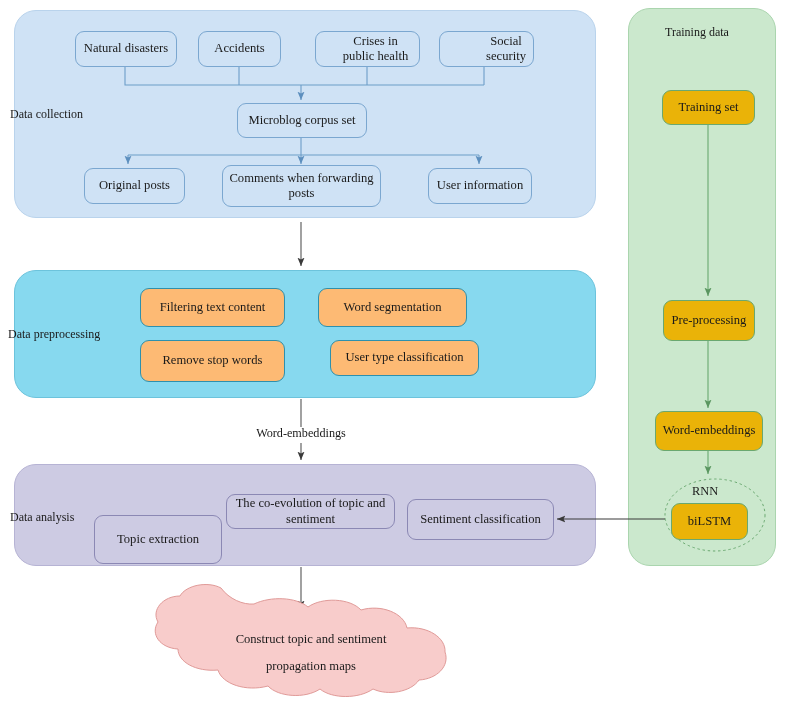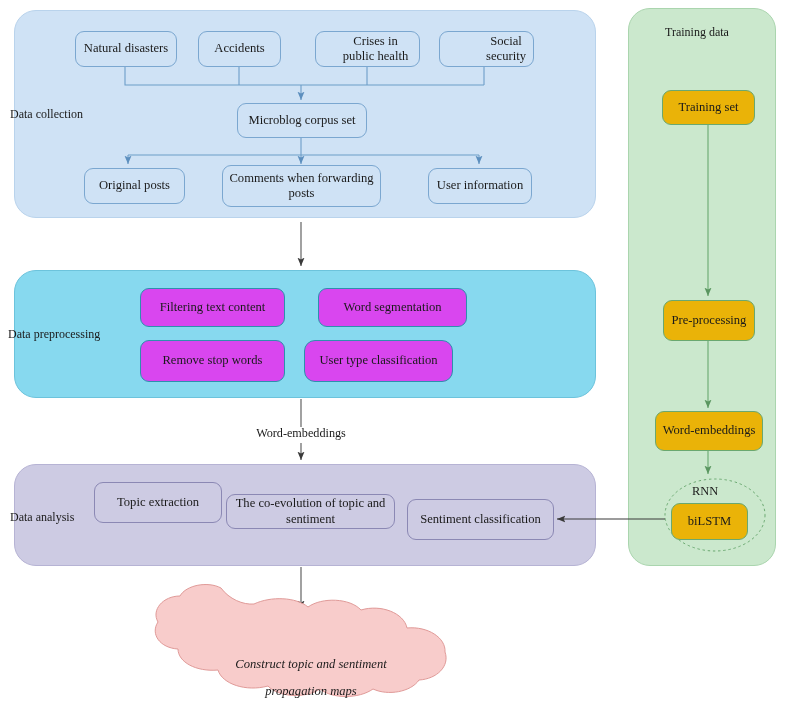--- a/index.html
+++ b/index.html
@@ -47,21 +47,21 @@
     border-radius: 9px;
     line-height: 1.22;
     padding: 2px 5px;
   }
   .node-blue {
     background: #cfe2f5;
     border: 1px solid #7ba7d0;
     font-size: 12.6px;
   }
   .node-cyan {
-    background: #d946ef;
+    background: #fdba74;
     border: 1px solid #2e90ad;
     font-size: 12.6px;
   }
   .node-purple {
     background: #cdcbe3;
     border: 1px solid #8b88b4;
     font-size: 12.6px;
   }
   .node-green {
     background: #eab308;
@@ -194,31 +194,31 @@
   <div class="node node-blue" style="left:222px; top:165px; width:159px; height:42px;">Comments when forwarding posts</div>
 
   <div class="node node-blue" style="left:428px; top:168px; width:104px; height:36px;">User information</div>
 
   <div class="node node-cyan" style="left:140px; top:288px; width:145px; height:39px;">Filtering text  content</div>
 
   <div class="node node-cyan" style="left:318px; top:288px; width:149px; height:39px;">Word segmentation</div>
 
   <div class="node node-cyan" style="left:140px; top:340px; width:145px; height:42px;">Remove stop words</div>
 
-  <div class="node node-cyan" style="left:304px; top:340px; width:149px; height:42px;border-radius:11px;">User type classification</div>
+  <div class="node node-cyan" style="left:330px; top:340px; width:149px; height:36px;">User type classification</div>
 
   <div class="edge-label" style="left:252px; top:426px; width:98px;">Word-embeddings</div>
 
-  <div class="node node-purple" style="left:94px; top:482px; width:128px; height:41px;">Topic extraction</div>
+  <div class="node node-purple" style="left:94px; top:515px; width:128px; height:49px;">Topic extraction</div>
 
   <div class="node node-purple" style="left:226px; top:494px; width:169px; height:35px;">The co-evolution of topic and sentiment</div>
 
   <div class="node node-purple" style="left:407px; top:499px; width:147px; height:41px;">Sentiment classification</div>
 
-  <div class="cloud-text" style="left:178px; top:651px; width:266px;font-style:italic;">
+  <div class="cloud-text" style="left:178px; top:626px; width:266px;">
     <div>Construct topic and sentiment</div>
     <div>propagation maps</div>
   </div>
 
   <div class="node node-green" style="left:662px; top:90px; width:93px; height:35px;">Training set</div>
 
   <div class="node node-green" style="left:663px; top:300px; width:92px; height:41px;">Pre-processing</div>
 
   <div class="node node-green" style="left:655px; top:411px; width:108px; height:40px;">Word-embeddings</div>
 

